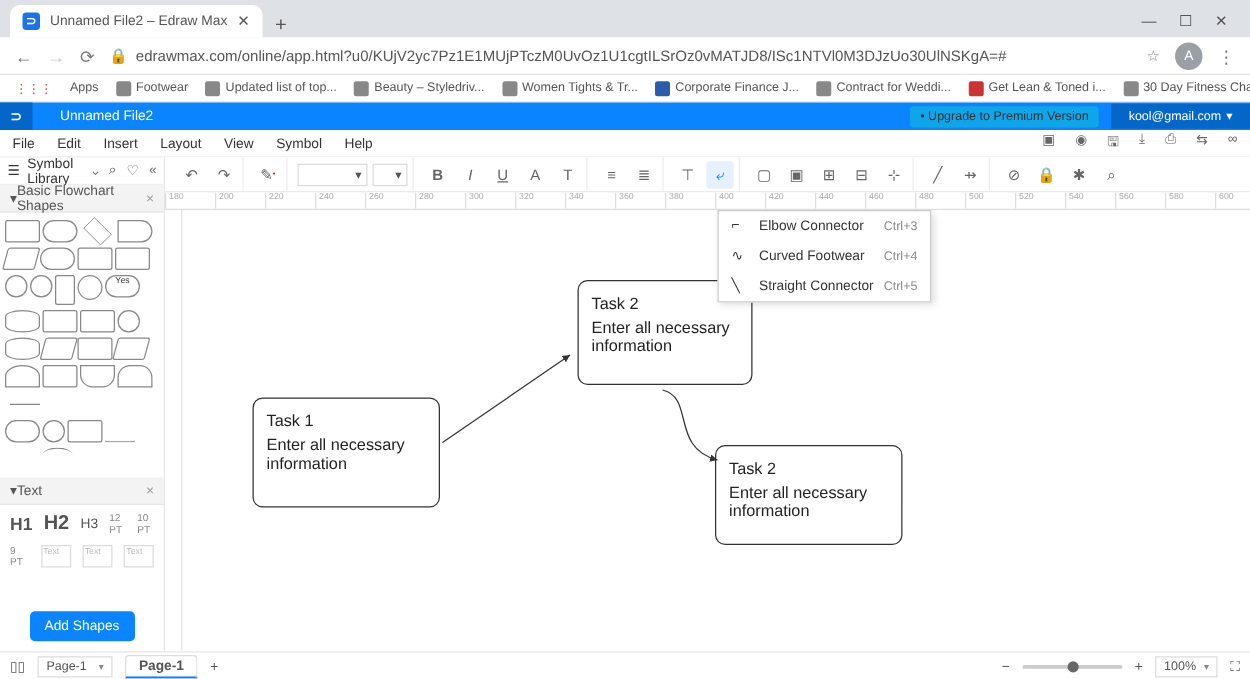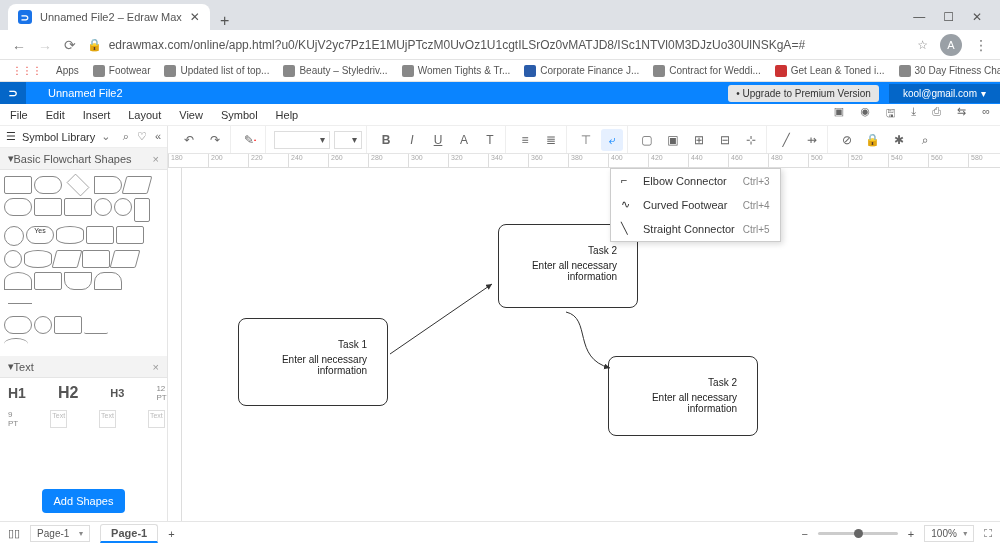--- a/index.html
+++ b/index.html
@@ -25,21 +25,21 @@
   .bm-bar{height:22px;background:#fff;display:flex;align-items:center;padding:0 12px;gap:14px;border-bottom:1px solid #e3e3e3;font-size:10px;color:#555;white-space:nowrap}
   .bm-bar .apps-ico{color:#E8453C}
   .bm-item{display:flex;align-items:center;gap:4px;cursor:pointer}
   .bm-item .fico{width:12px;height:12px;border-radius:2px;background:#888}
 
   
   .app-titlebar{height:22px;background:#0a84ff;display:flex;align-items:center;color:#fff;font-size:11px;padding:0 0 0 0}
   .app-titlebar .logo{width:26px;height:22px;background:#0466c8;display:flex;align-items:center;justify-content:center;font-weight:bold}
   .app-titlebar .fname{padding:0 22px}
   .app-titlebar .spacer{flex:1}
-  .upgrade{background:#e5e5e5;color:#333;font-size:10px;padding:3px 8px;border-radius:3px;margin-right:10px}
+  .upgrade{background:#0ea5e9;color:#333;font-size:10px;padding:3px 8px;border-radius:3px;margin-right:10px}
   .user-email{background:#0466c8;padding:4px 14px;font-size:10px;display:flex;align-items:center;gap:4px}
 
   
   .menu-bar{height:22px;display:flex;align-items:center;padding:0 10px;gap:18px;font-size:11px;border-bottom:1px solid #eee}
   .menu-bar .menu-item{cursor:pointer}
   .menu-bar .right-icons{margin-left:auto;display:flex;gap:16px;color:#666}
 
   
   .app-body{display:flex;height:395px}
 
@@ -54,24 +54,24 @@
   .shapes-grid{padding:6px 4px;display:flex;flex-wrap:wrap;gap:4px 2px}
   .shp{width:28px;height:18px;border:1px solid #888;border-radius:2px}
   .shp.rnd{border-radius:9px}
   .shp.diam{transform:rotate(45deg) scale(0.7);border-radius:0}
   .shp.para{transform:skewX(-15deg);width:26px}
   .shp.circ{border-radius:50%;width:18px;height:18px}
   .shp.none{border:none}
   .more-ln{width:100%;height:18px;display:flex;align-items:center;justify-content:flex-start;padding-left:4px}
 
   .text-panel{padding:6px 8px}
-  .text-panel .row{display:flex;gap:32px;align-items:center;font-size:11px;color:#555;margin-bottom:8px}
+  .text-panel .row{display:flex;gap:9px;align-items:center;font-size:11px;color:#555;margin-bottom:8px}
   .h1s{font-size:14px;font-weight:bold}
   .h2s{font-size:16px;font-weight:bold}
-  .h3s{font-size:11px;font-weight:bold}
+  .h3s{font-size:11px;font-weight:normal}
   .pt{font-size:8px;color:#888}
   .txtbox{border:1px solid #ddd;width:26px;height:18px;font-size:7px;color:#bbb;padding:1px}
 
   .add-shapes-wrap{margin-top:auto;padding:8px;text-align:center}
   .add-shapes{background:#0a84ff;color:#fff;border:none;padding:6px 12px;border-radius:4px;font-size:11px;cursor:pointer}
 
   
   .workspace{flex:1;display:flex;flex-direction:column;position:relative;background:#f8f8f8}
   .toolbar{height:28px;background:#fff;border-bottom:1px solid #e5e5e5;display:flex;align-items:center;padding:0 6px;gap:4px;color:#555;font-size:12px}
   .toolbar .grp{display:flex;align-items:center;gap:4px;padding:0 4px;border-right:1px solid #eee;height:100%}
@@ -81,21 +81,21 @@
   .tb-sel{border:1px solid #ddd;height:18px;min-width:56px;font-size:10px;padding:0 4px;display:flex;align-items:center}
   .tb-sel.small{min-width:28px}
 
   .ruler-h{height:14px;background:#fff;border-bottom:1px solid #ddd;font-size:7px;color:#aaa;display:flex;overflow:hidden}
   .ruler-h span{flex:none;width:40px;border-left:1px solid #ddd;padding-left:2px}
 
   .canvas-wrap{flex:1;display:flex;overflow:hidden}
   .ruler-v{width:14px;background:#fff;border-right:1px solid #ddd}
   .canvas{flex:1;background:#fff;position:relative}
 
-  .task-box{position:absolute;border:1px solid #333;border-radius:8px;background:#fff;padding:20px;text-align:right;font-family:"Times New Roman",serif;font-size:10px;color:#222}
+  .task-box{position:absolute;border:1px solid #333;border-radius:8px;background:#fff;padding:10px;text-align:left;font-family:"Times New Roman",serif;font-size:13px;color:#222}
   .task-box .ttl{margin-bottom:4px}
 
   .arrow{position:absolute;pointer-events:none}
 
   
   .conn-menu{position:absolute;top:0;left:428px;background:#fff;border:1px solid #ccc;box-shadow:2px 2px 6px rgba(0,0,0,.15);font-size:11px;z-index:10}
   .conn-menu .row{display:flex;align-items:center;gap:8px;padding:5px 10px;cursor:pointer}
   .conn-menu .kb{margin-left:auto;color:#888;font-size:10px}
   .conn-ico{width:14px;height:14px;display:inline-block}
   .sel{border:1px solid #ddd;padding:2px 6px;font-size:10px;min-width:56px;background:#fff;display:flex;align-items:center;justify-content:space-between}

